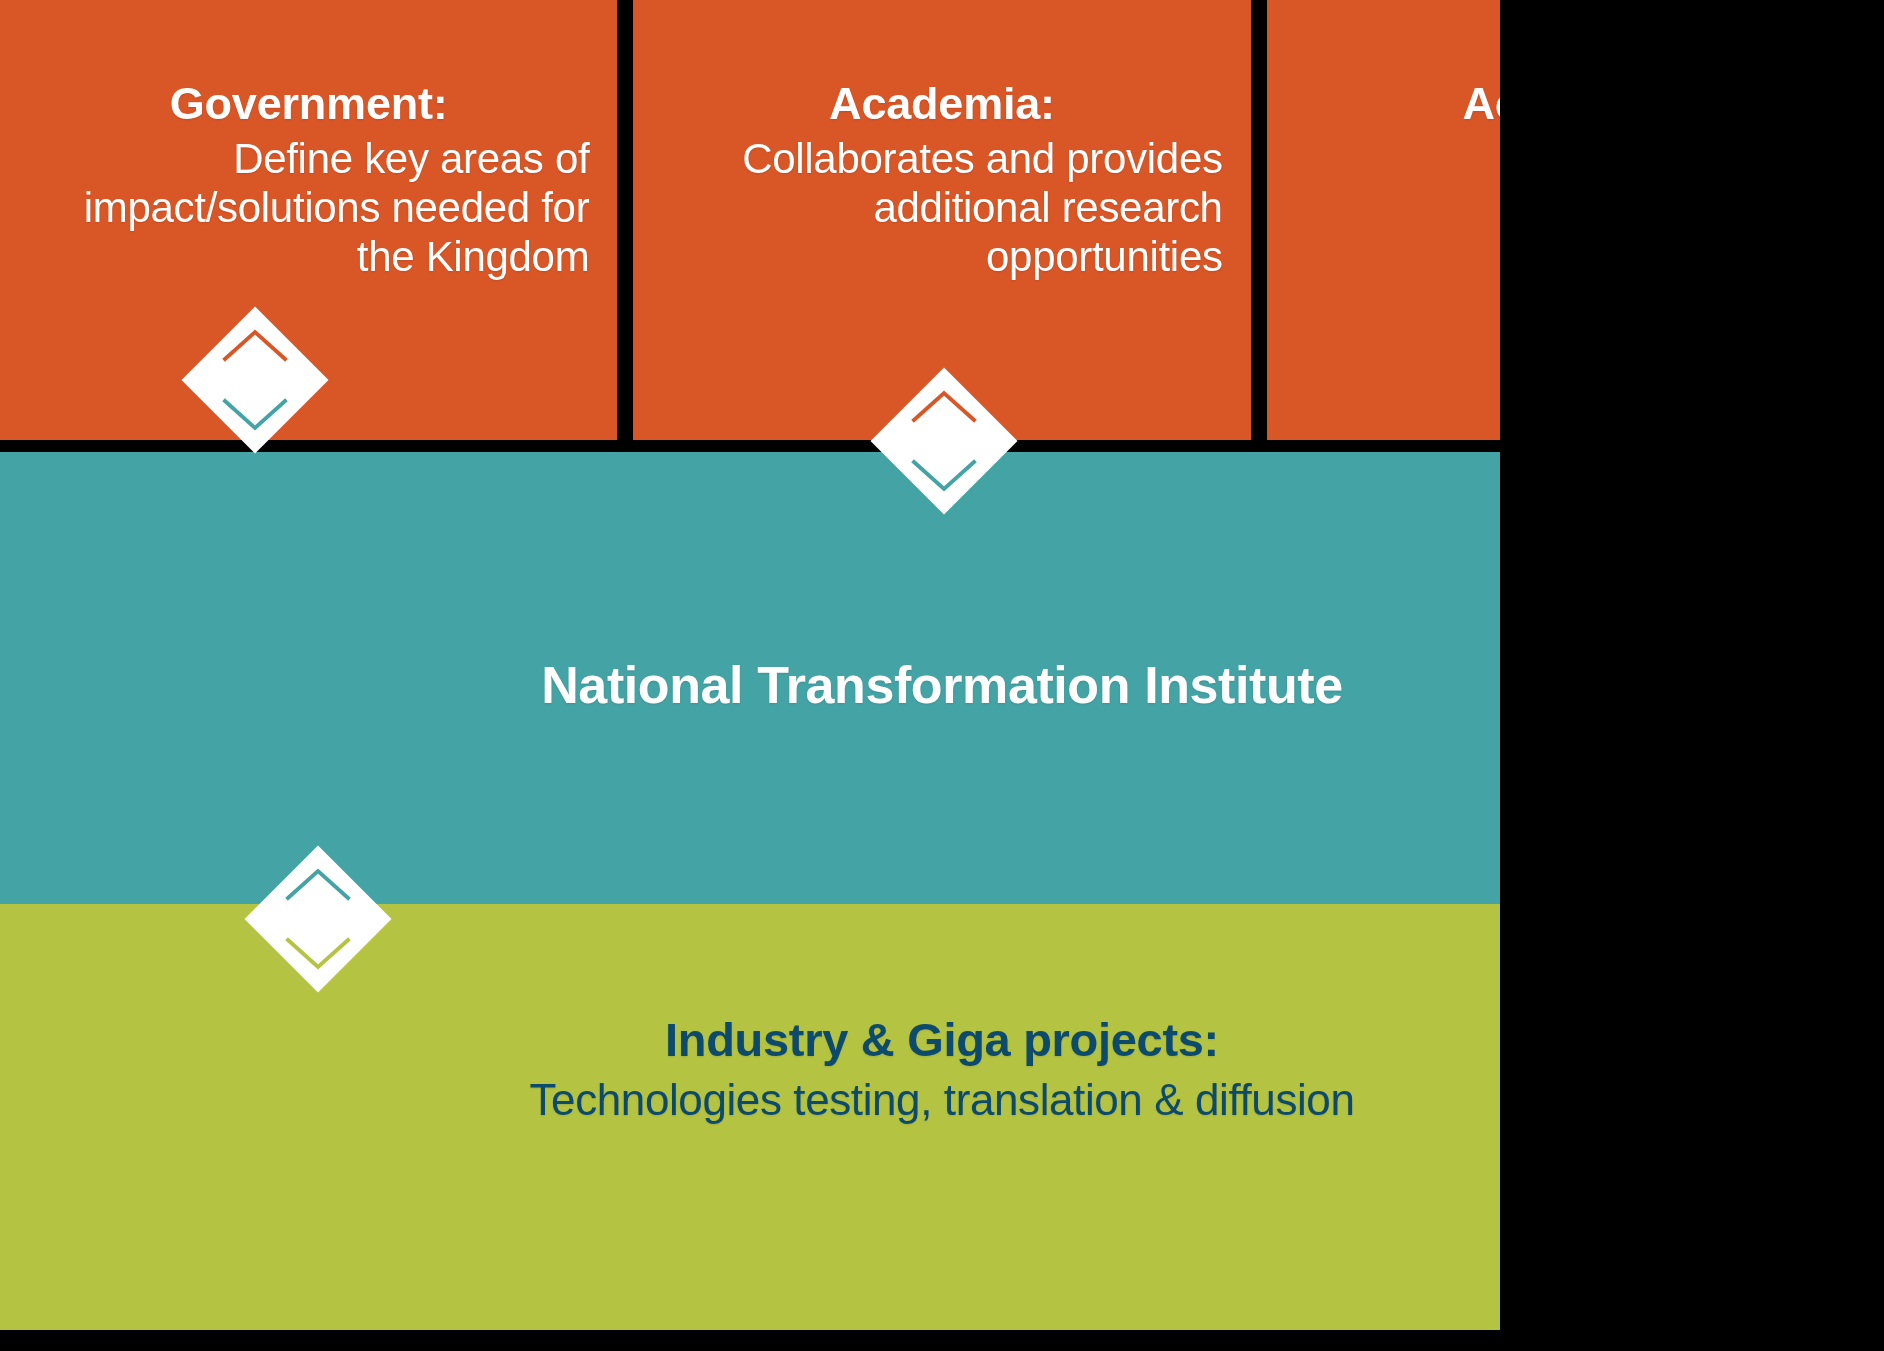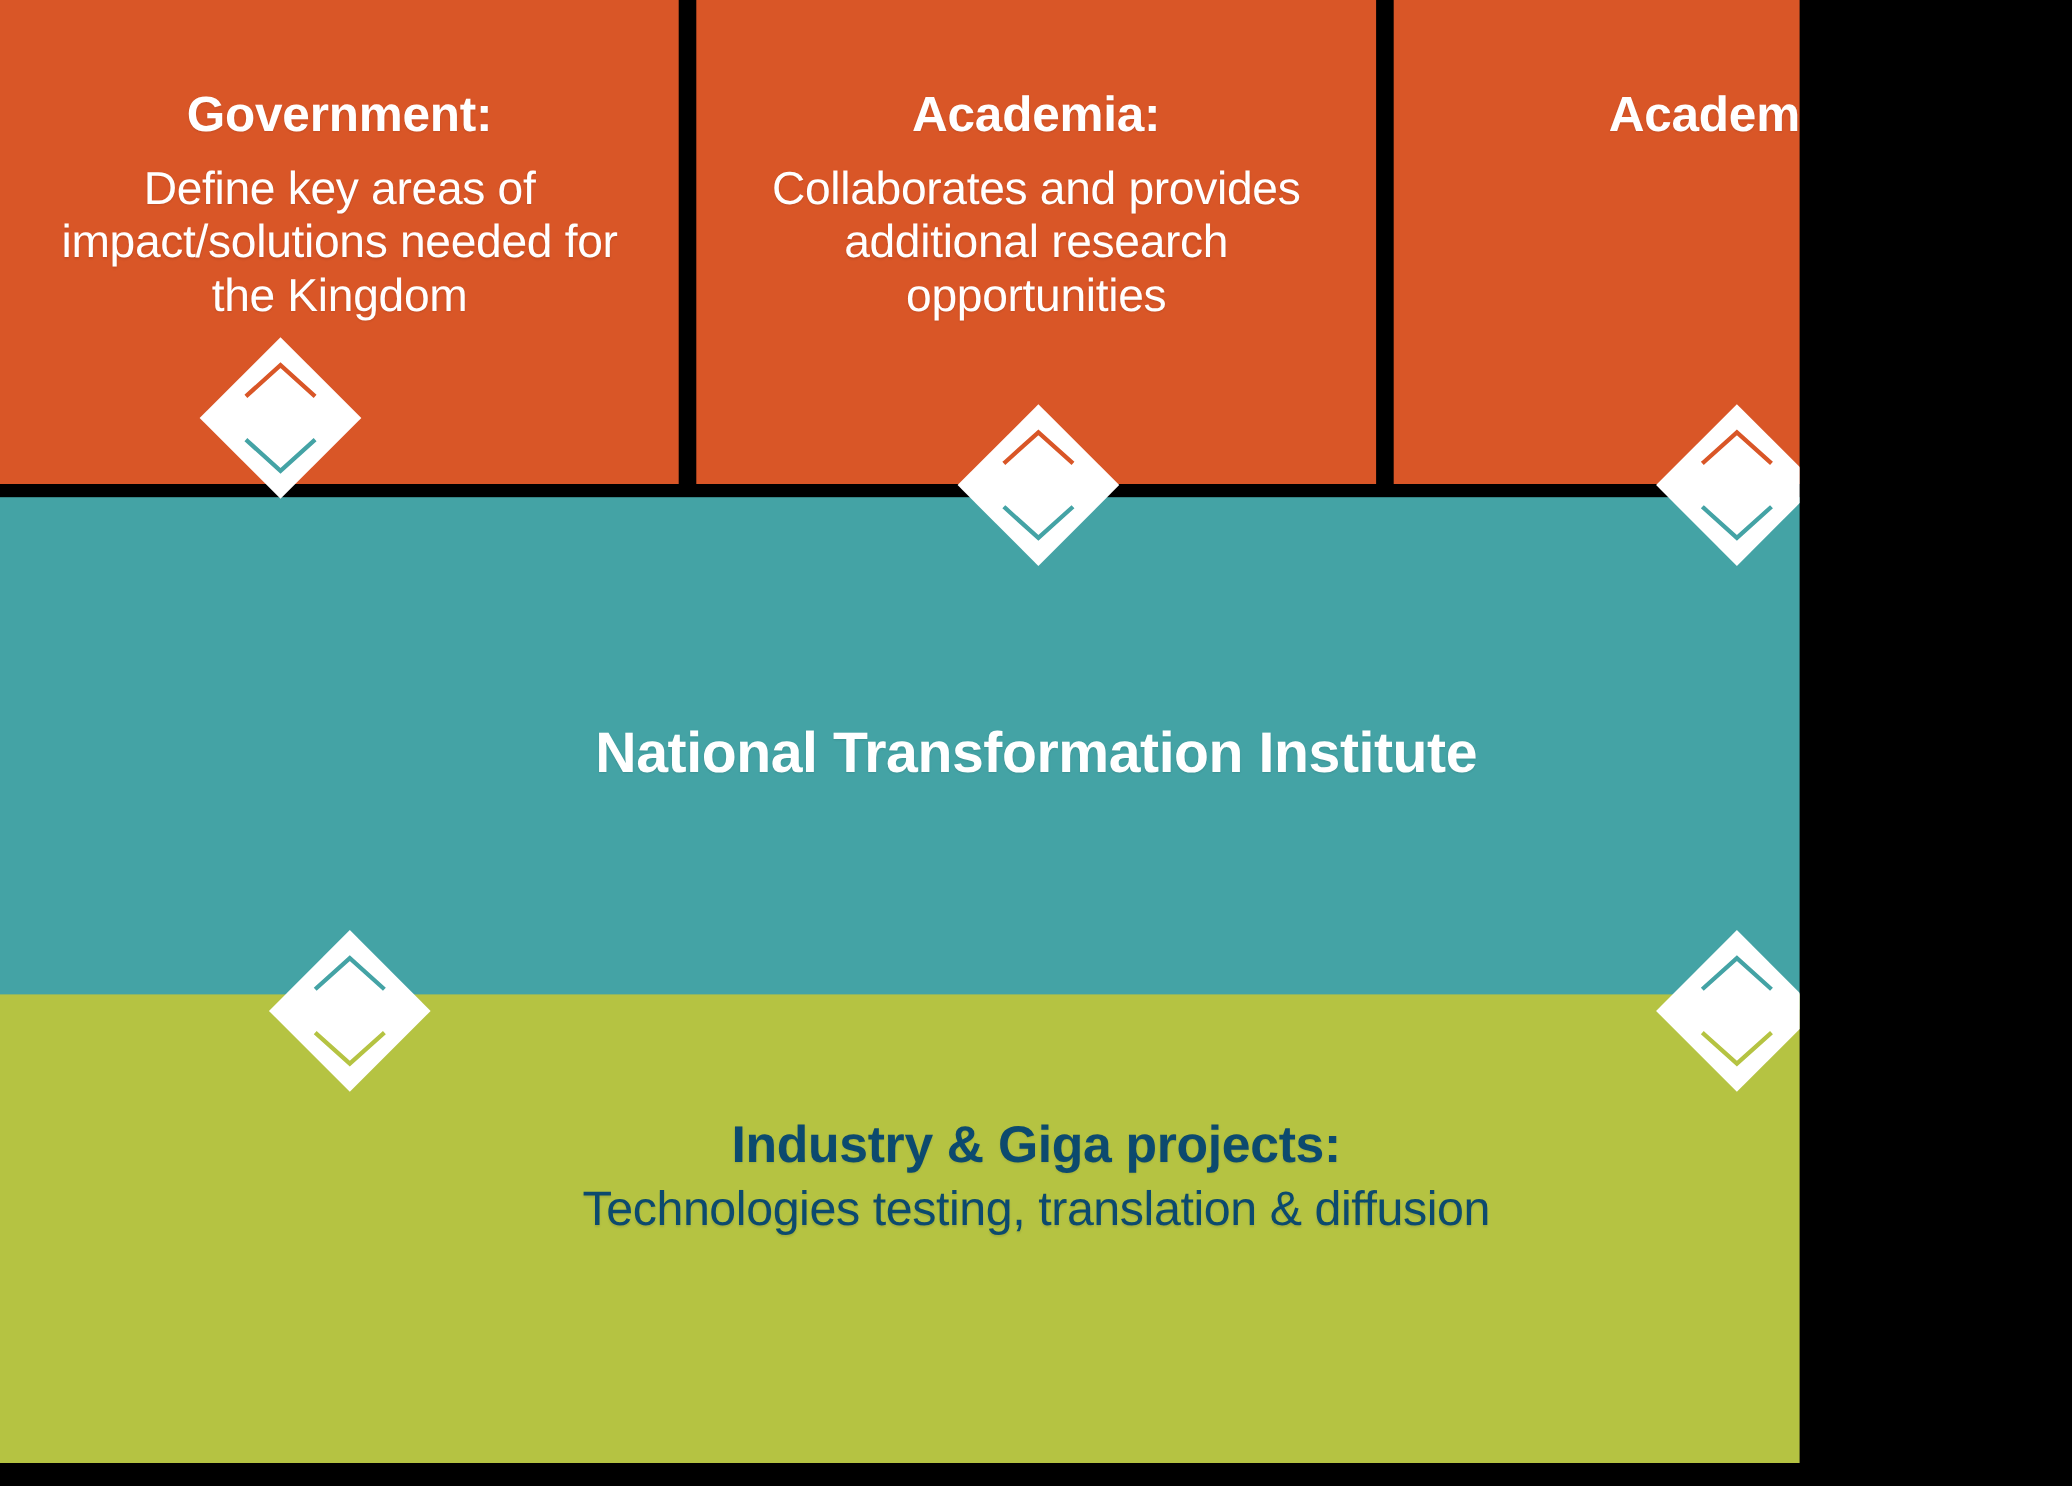--- a/index.html
+++ b/index.html
@@ -7,21 +7,21 @@
     margin: 0;
     padding: 0;
     background: #000000;
   }
   body {
     font-family: "Liberation Sans", sans-serif;
   }
 
   #stage {
     position: relative;
-    width: 1636px;
+    width: 1500px;
     height: 1351px;
     background: #000000;
     overflow: hidden;
   }
 
   
   .top-row {
     position: absolute;
     left: 0;
     top: 0;
@@ -46,22 +46,23 @@
     line-height: 1.16;
     letter-spacing: -0.2px;
     margin: 0 0 4px 0;
     text-shadow: 0 1px 2px rgba(0,0,0,0.10);
   }
   .box-desc {
     font-size: 42px;
     font-weight: 300;
     line-height: 1.17;
     letter-spacing: -0.3px;
-    margin: 16px;
+    margin: 2px;
     text-shadow: 0 1px 2px rgba(0,0,0,0.10);
+    text-align: right;
   }
 
   
   .teal-band {
     position: absolute;
     left: 0;
     top: 452px;
     width: 1884px;
     height: 466px;
     background: #44A3A5;

